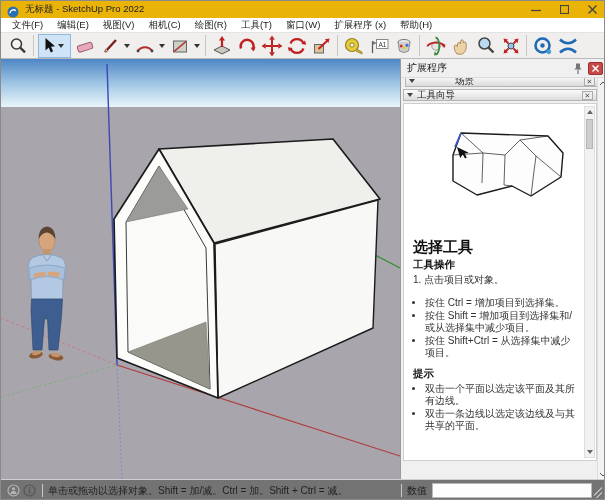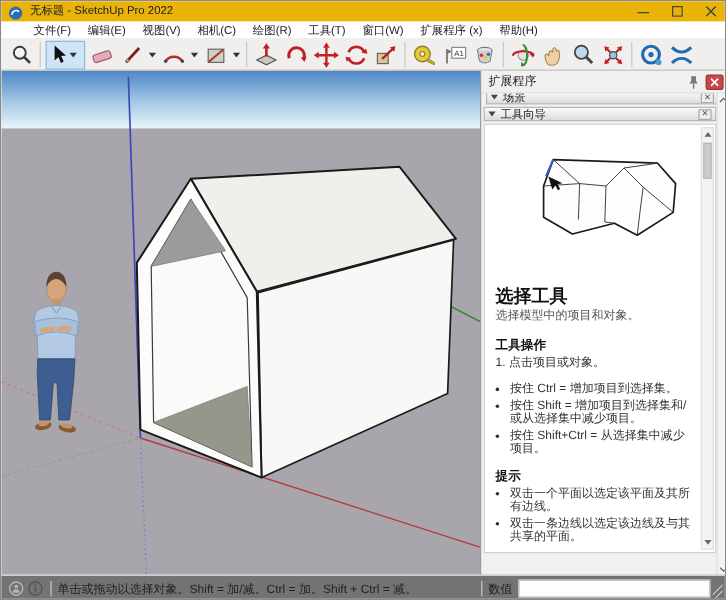--- a/index.html
+++ b/index.html
@@ -7,21 +7,21 @@
   #app{position:relative;width:605px;height:500px;background:#fff;border:1px solid #8a8a8a;overflow:hidden;}
 
   
   .titlebar{position:absolute;left:0;top:0;width:605px;height:17px;background:#eab308;display:flex;align-items:center;padding-left:6px;}
   .titlebar .app-icon{width:12px;height:12px;margin-right:6px;flex:0 0 auto;}
   .titlebar .title-text{font-size:9.5px;color:#222;white-space:nowrap;}
   .winbtns{position:absolute;right:0;top:0;height:17px;display:flex;}
   .winbtn{width:28px;height:17px;display:flex;align-items:center;justify-content:center;}
 
   
-  .menubar{position:absolute;left:0;top:17px;width:605px;height:15px;background:#fff;display:flex;align-items:flex-end;padding-left:20px;border-bottom:1px solid #e3e3e3;}
+  .menubar{position:absolute;left:0;top:17px;width:605px;height:15px;background:#fff;display:flex;align-items:flex-end;padding-left:4px;border-bottom:1px solid #e3e3e3;}
   .menu-item{font-size:9.5px;color:#222;padding:0 7px;white-space:nowrap;cursor:default;}
 
   
   .toolbar{position:absolute;left:0;top:32px;width:605px;height:26px;background:#f0efed;border-bottom:1px solid #b9b9b9;display:flex;align-items:center;padding-left:4px;}
   .icon-btn{height:24px;min-width:25px;display:flex;align-items:center;justify-content:center;flex:0 0 auto;}
   .tool-sep{width:1px;height:21px;background:#c7c7c7;margin:0 3px;flex:0 0 auto;}
   .tool-select{display:flex;align-items:center;background:#cfe5f7;border:1px solid #8fb8da;height:24px;padding:0 4px;margin:0 1px;flex:0 0 auto;}
   .caret{width:0;height:0;border-left:3.5px solid transparent;border-right:3.5px solid transparent;border-top:4px solid #333;margin:0 2px;flex:0 0 auto;}
 
   
@@ -347,21 +347,21 @@
       </span>
       <span class="panel-close">
         <svg width="7" height="7">
             <line x1="0.5" y1="0.5" x2="6.5" y2="6.5" stroke="#fff" stroke-width="1.4"></line>
             <line x1="6.5" y1="0.5" x2="0.5" y2="6.5" stroke="#fff" stroke-width="1.4"></line>
           </svg>
       </span>
     </div>
 
     <div class="collapsed-clip">
-      <div class="section-bar" style="position:absolute;">
+      <div class="section-bar" style="position:absolute;gap:36px;">
         <span class="tri"></span>
         <span class="section-label">场景</span>
         <span class="section-x">✕</span>
       </div>
     </div>
 
     <div class="section-bar inst-bar">
       <span class="tri"></span>
       <span class="section-label">工具向导</span>
       <span class="section-x">✕</span>
@@ -381,21 +381,20 @@
           <path d="M92,30 L117,51"></path>
           <path d="M60,59 L68,60"></path>
           <path d="M90,45 L87,70"></path>
         </g>
         <path d="M17,7 L11,21" stroke="#3a57c9" stroke-width="1.8"></path>
         <path d="M13,21 L16.2,32 L18.8,28.6 L21,32.6 L22.8,31.6 L20.6,27.6 L24.8,26.8 Z" fill="#111"></path>
       </svg>
 
       <div class="inst-text">
         <div class="inst-title">选择工具</div>
-        <div class="inst-sub">选择模型中的项目和对象。</div>
         <div class="inst-h">工具操作</div>
         <div class="inst-p">1. 点击项目或对象。</div>
         <ul class="inst-ul">
           <li>按住 Ctrl = 增加项目到选择集。</li>
           <li>按住 Shift = 增加项目到选择集和/或从选择集中减少项目。</li>
           <li>按住 Shift+Ctrl = 从选择集中减少项目。</li>
         </ul>
         <div class="inst-h">提示</div>
         <ul class="inst-ul">
           <li>双击一个平面以选定该平面及其所有边线。</li>

